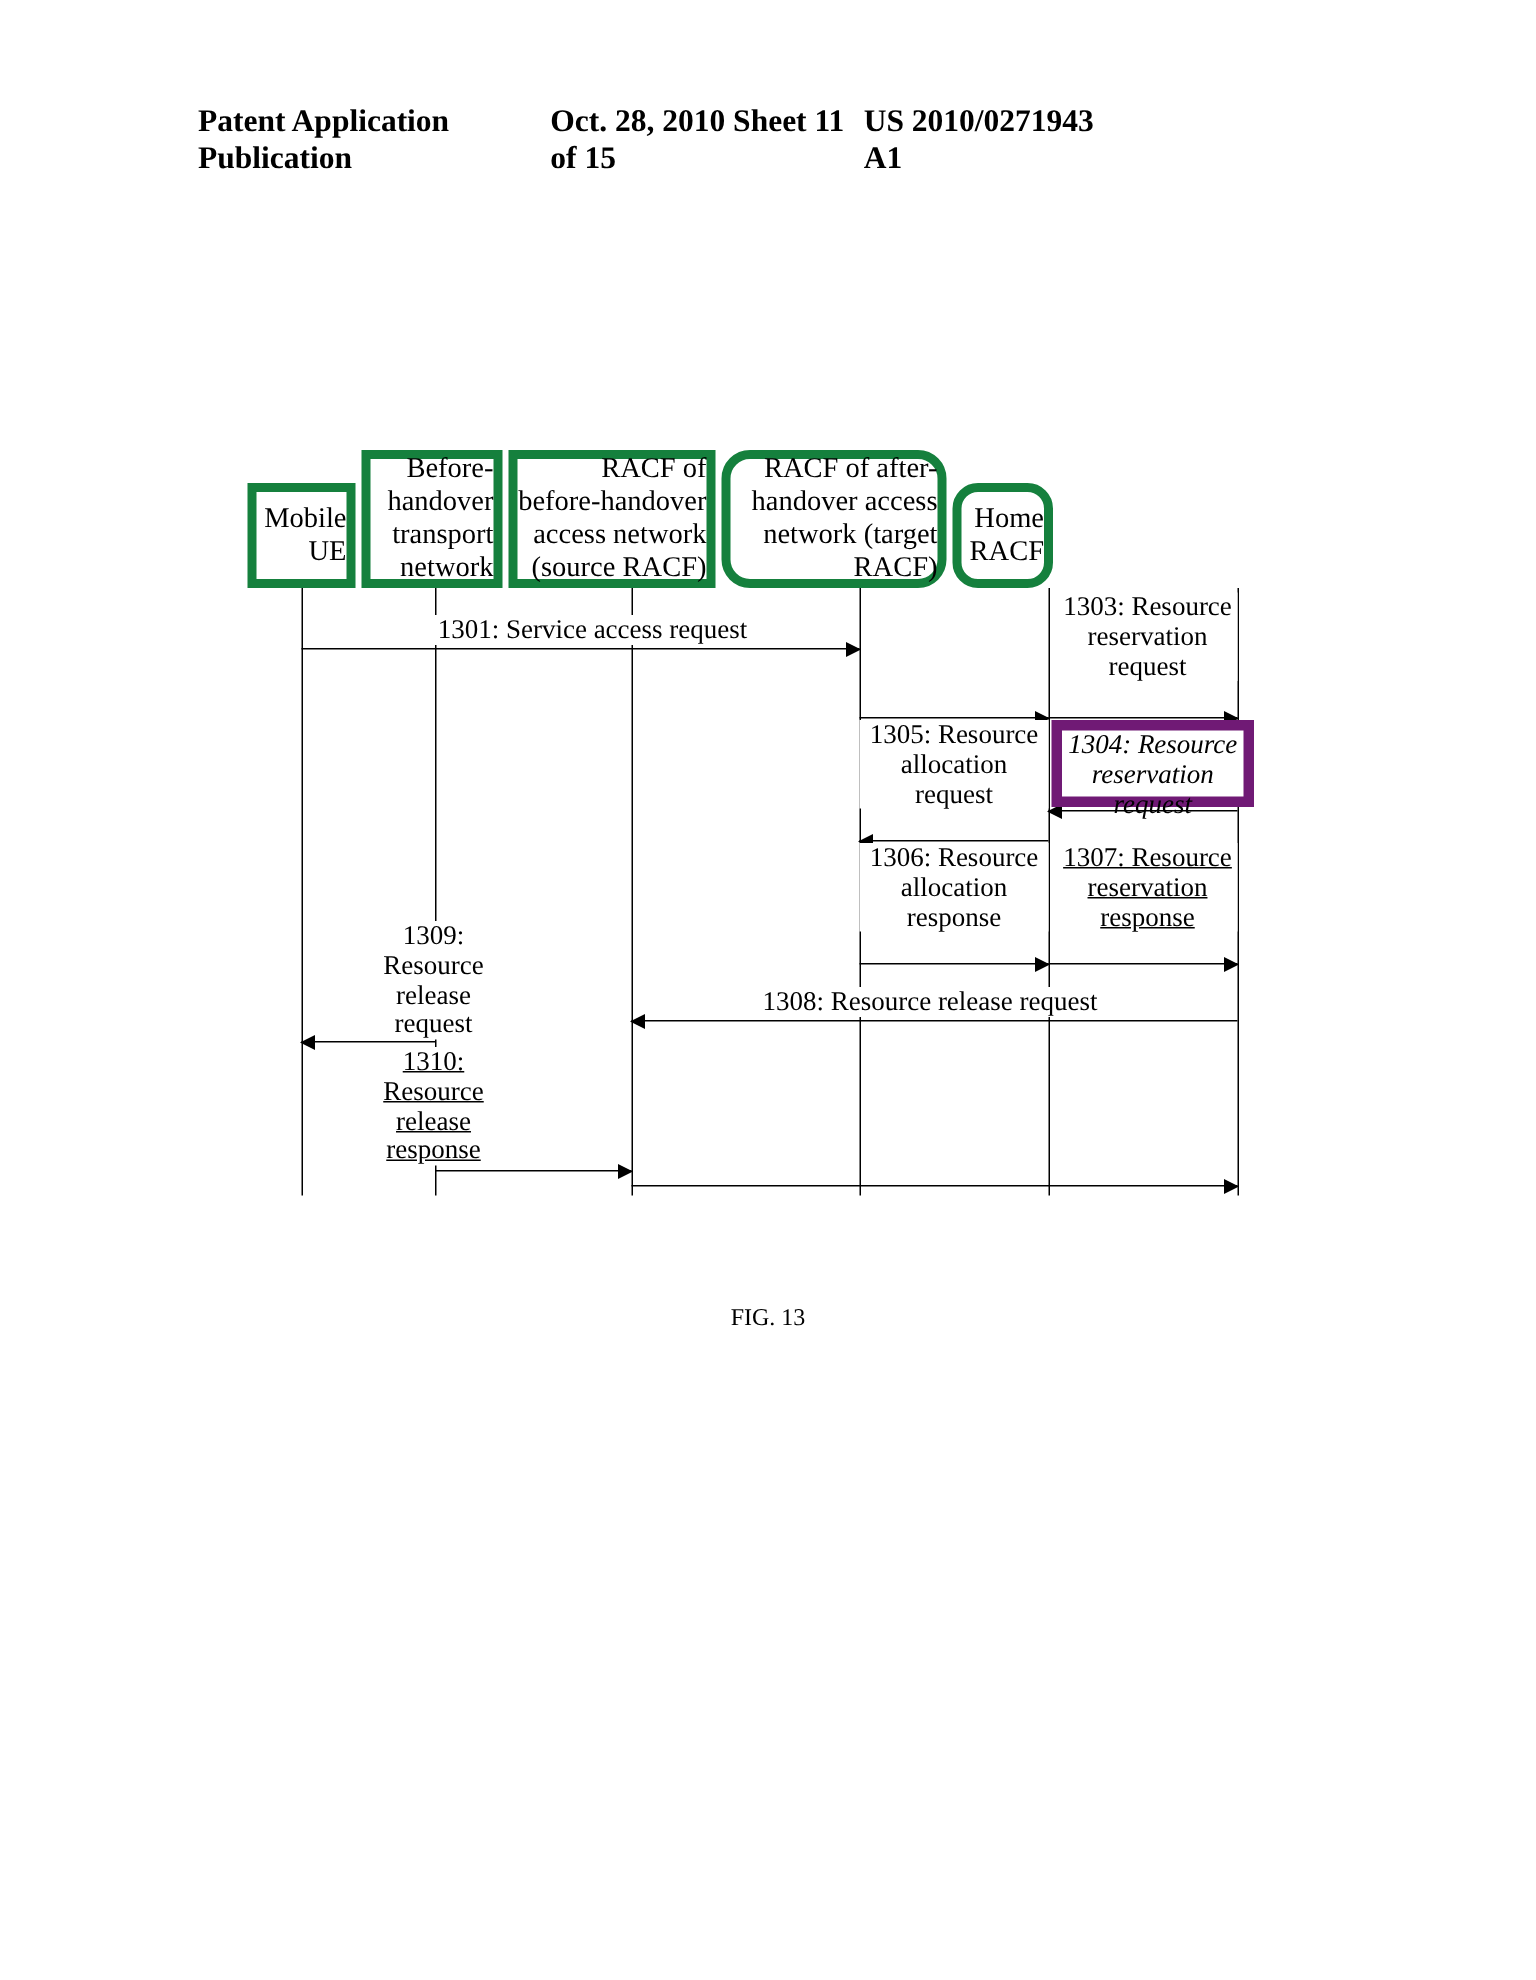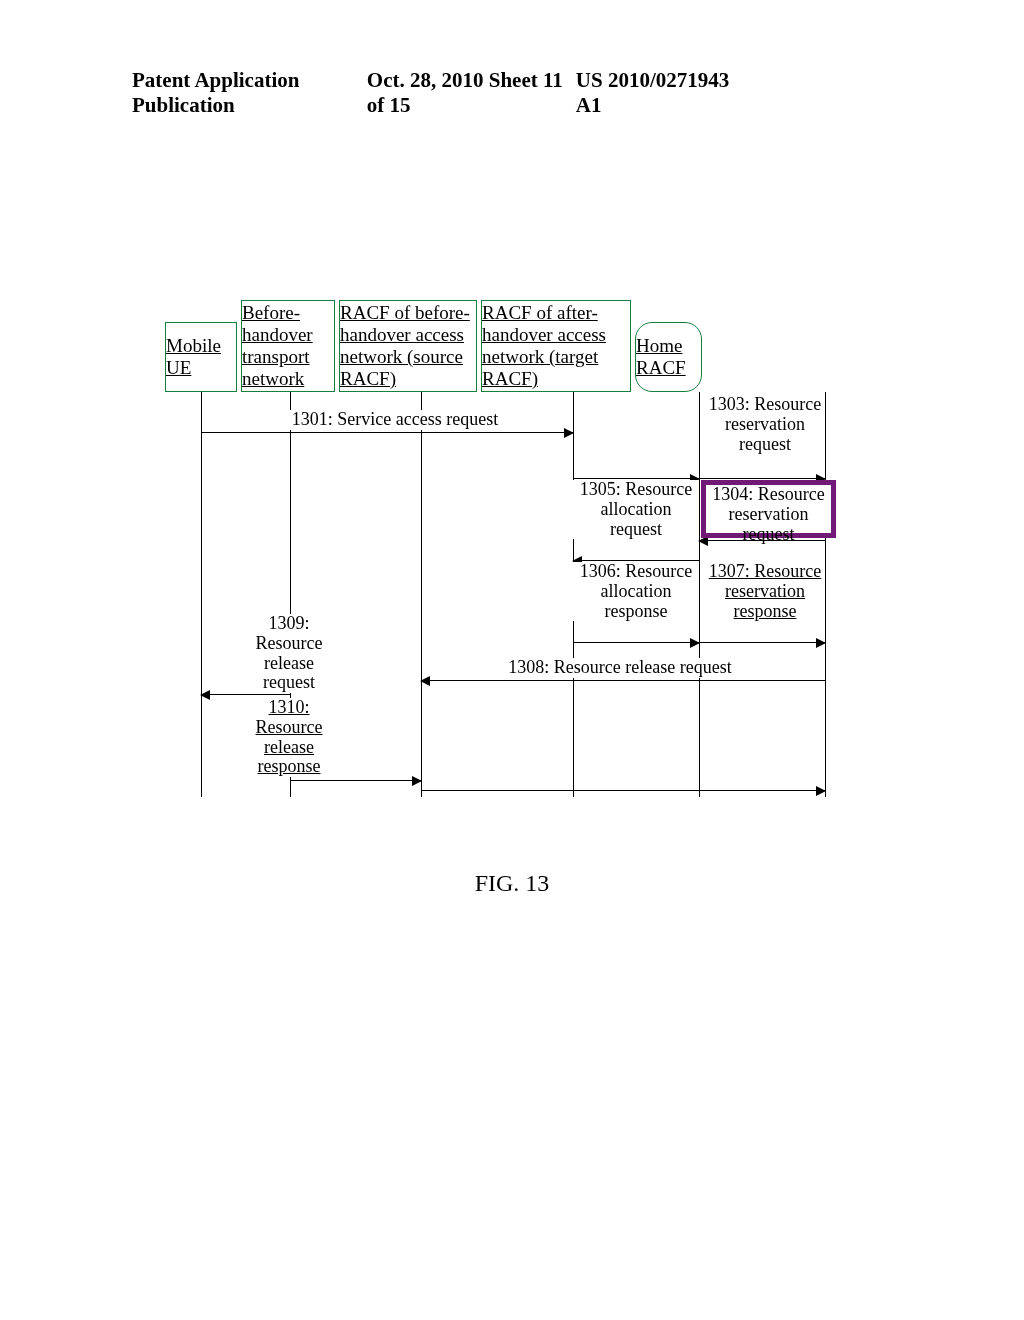--- a/index.html
+++ b/index.html
@@ -36,34 +36,33 @@
     height: 500px;
   }
   .participants {
     display: flex;
     align-items: flex-end;
     font-size: 19px;
     height: 92px;
     width: 695px;
   }
   .participant {
-    border: 1px solid #15803d;
-    text-align: left;
+    border: 6px solid #15803d;
+    text-align: right;
     line-height: 1.15;
     display: flex;
     align-items: center;
     justify-content: center;
     box-sizing: border-box;
-    text-decoration: underline;
   }
   .participant.p1 { width: 72px; height: 70px; }
   .participant.p2 { width: 94px; height: 92px; margin-left: 4px; }
   .participant.p3 { width: 138px; height: 92px; margin-left: 4px; }
   .participant.p4 { width: 94px; height: 92px; margin-left: 22px; }
-  .participant.p5 { width: 150px; height: 92px; margin-left: 4px; }
+  .participant.p5 { width: 150px; height: 92px; margin-left: 4px; border-radius: 19px; }
   .participant.p6 { width: 67px; height: 70px; margin-left: 4px; border-radius: 17px; }
 
   .lifeline-area {
     position: relative;
     width: 695px;
     height: 405px;
   }
   .lifeline {
     position: absolute;
     top: 0;
@@ -102,31 +101,32 @@
   }
 
   .msg-label {
     position: absolute;
     font-size: 18px;
     text-align: center;
     line-height: 1.1;
     background: #fff;
   }
   .msg-label.boxed {
-    border: 5px solid #701a75;
+    border: 7px solid #701a75;
     padding: 0 2px;
     box-sizing: border-box;
+    font-style: italic;
   }
 
   .figure-caption {
     position: absolute;
     top: 870px;
     width: 1024px;
     text-align: center;
-    font-size: 24px;
+    font-size: 16px;
   }
 </style>
 </head>
 <body>
 
 <div class="page">
 
   <div class="header">
     <span class="header-left">Patent Application Publication</span>
     <span>Oct. 28, 2010  Sheet 11 of 15</span>

